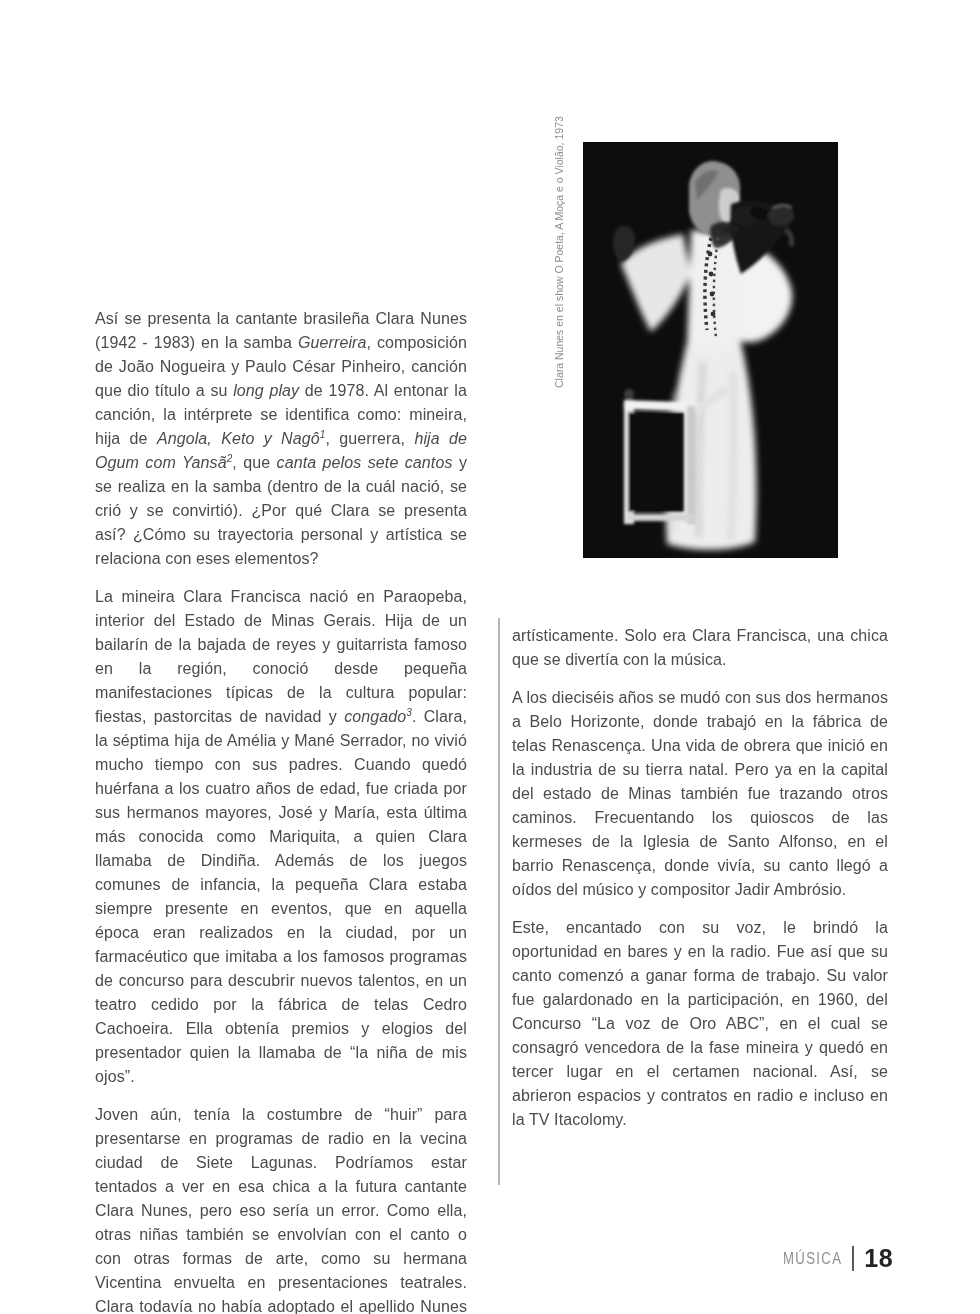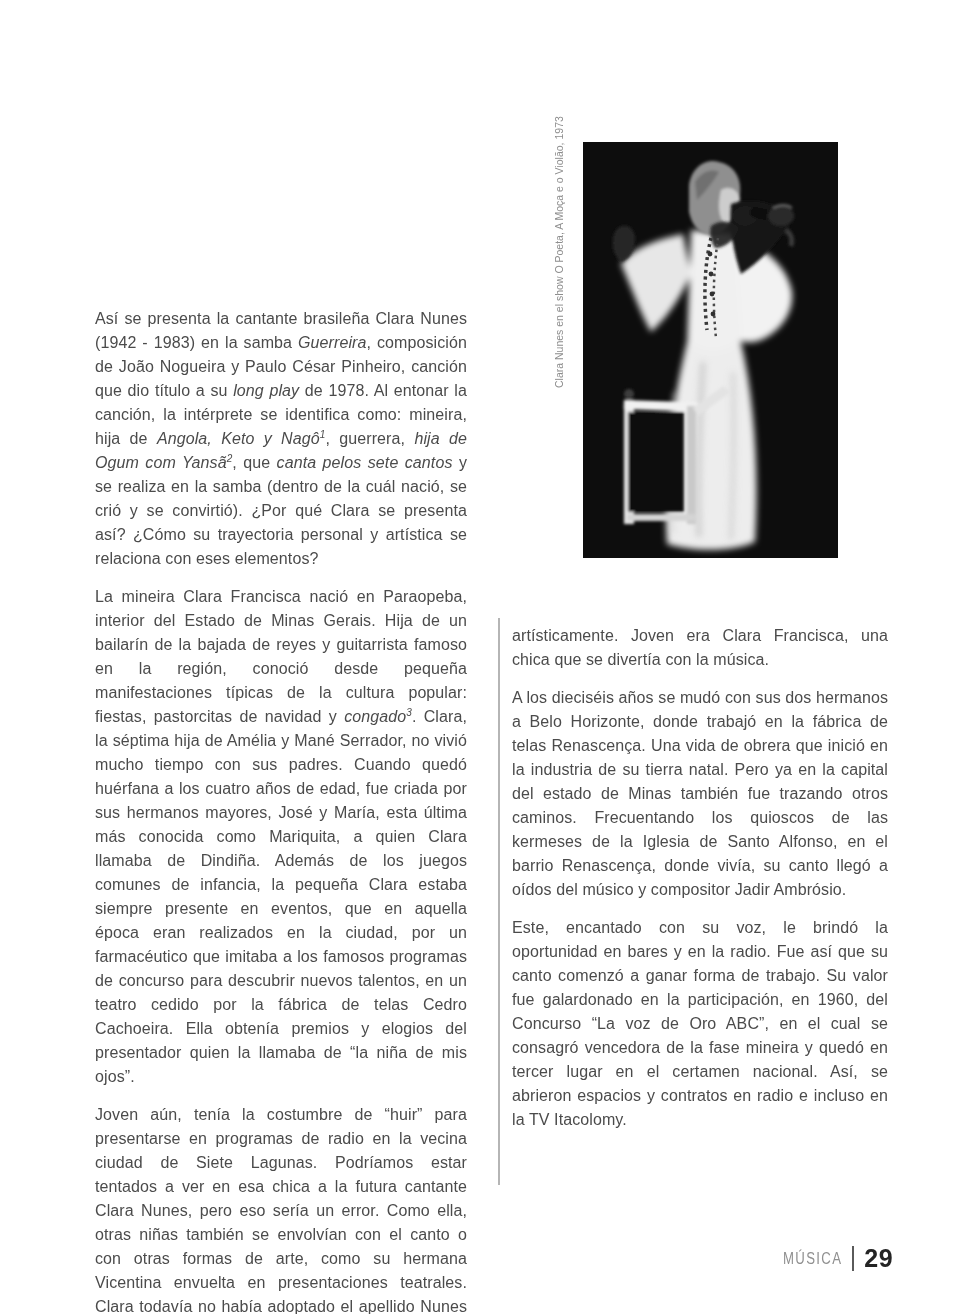--- a/index.html
+++ b/index.html
@@ -121,24 +121,24 @@
 
   <div class="col col-left">
       <p><span>Así se presenta la cantante brasileña Clara Nunes (1942 - 1983) en la samba </span><span style="font-style: italic;">Guerreira</span><span>, composición de João Nogueira y Paulo César Pinheiro, canción que dio título a su </span><span style="font-style: italic;">long play</span><span> de 1978. Al entonar la canción, la intérprete se identifica como: mineira, hija de </span><span style="font-style: italic;">Angola, Keto y Nagô</span><sup style="font-style: italic;">1</sup><span>, guerrera, </span><span style="font-style: italic;">hija de Ogum com Yansã</span><sup style="font-style: italic;">2</sup><span>, que </span><span style="font-style: italic;">canta pelos sete cantos</span><span> y se realiza en la samba (dentro de la cuál nació, se crió y se convirtió). ¿Por qué Clara se presenta así? ¿Cómo su trayectoria personal y artística se relaciona con eses elementos?</span></p>
       <p><span>La mineira Clara Francisca nació en Paraopeba, interior del Estado de Minas Gerais. Hija de un bailarín de la bajada de reyes y guitarrista famoso en la región, conoció desde pequeña manifestaciones típicas de la cultura popular: fiestas, pastorcitas de navidad y </span><span style="font-style: italic;">congado</span><sup style="font-style: italic;">3</sup><span>. Clara, la séptima hija de Amélia y Mané Serrador, no vivió mucho tiempo con sus padres. Cuando quedó huérfana a los cuatro años de edad, fue criada por sus hermanos mayores, José y María, esta última más conocida como Mariquita, a quien Clara llamaba de Dindiña. Además de los juegos comunes de infancia, la pequeña Clara estaba siempre presente en eventos, que en aquella época eran realizados en la ciudad, por un farmacéutico que imitaba a los famosos programas de concurso para descubrir nuevos talentos, en un teatro cedido por la fábrica de telas Cedro Cachoeira. Ella obtenía premios y elogios del presentador quien la llamaba de “la niña de mis ojos”.</span></p>
       <p><span>Joven aún, tenía la costumbre de “huir” para presentarse en programas de radio en la vecina ciudad de Siete Lagunas. Podríamos estar tentados a ver en esa chica a la futura cantante Clara Nunes, pero eso sería un error. Como ella, otras niñas también se envolvían con el canto o con otras formas de arte, como su hermana Vicentina envuelta en presentaciones teatrales. Clara todavía no había adoptado el apellido Nunes de su madre, con el cual se consagraría</span></p>
     </div>
 
   <div class="divider-v"></div>
 
   <div class="col col-right">
-      <p><span>artísticamente. Joven era Clara Francisca, una chica que se divertía con la música.</span></p>
+      <p><span>artísticamente. Solo era Clara Francisca, una chica que se divertía con la música.</span></p>
       <p><span>A los dieciséis años se mudó con sus dos hermanos a Belo Horizonte, donde trabajó en la fábrica de telas Renascença. Una vida de obrera que inició en la industria de su tierra natal. Pero ya en la capital del estado de Minas también fue trazando otros caminos. Frecuentando los quioscos de las kermeses de la Iglesia de Santo Alfonso, en el barrio Renascença, donde vivía, su canto llegó a oídos del músico y compositor Jadir Ambrósio.</span></p>
       <p><span>Este, encantado con su voz, le brindó la oportunidad en bares y en la radio. Fue así que su canto comenzó a ganar forma de trabajo. Su valor fue galardonado en la participación, en 1960, del Concurso “La voz de Oro ABC”, en el cual se consagró vencedora de la fase mineira y quedó en tercer lugar en el certamen nacional. Así, se abrieron espacios y contratos en radio e incluso en la TV Itacolomy.</span></p>
     </div>
 
   <div class="footer">
     <span class="footer-section">MÚSICA</span>
     <span class="footer-bar"></span>
-    <span class="footer-page">29</span>
+    <span class="footer-page">18</span>
   </div>
 
 </div>
 
 </body></html>

